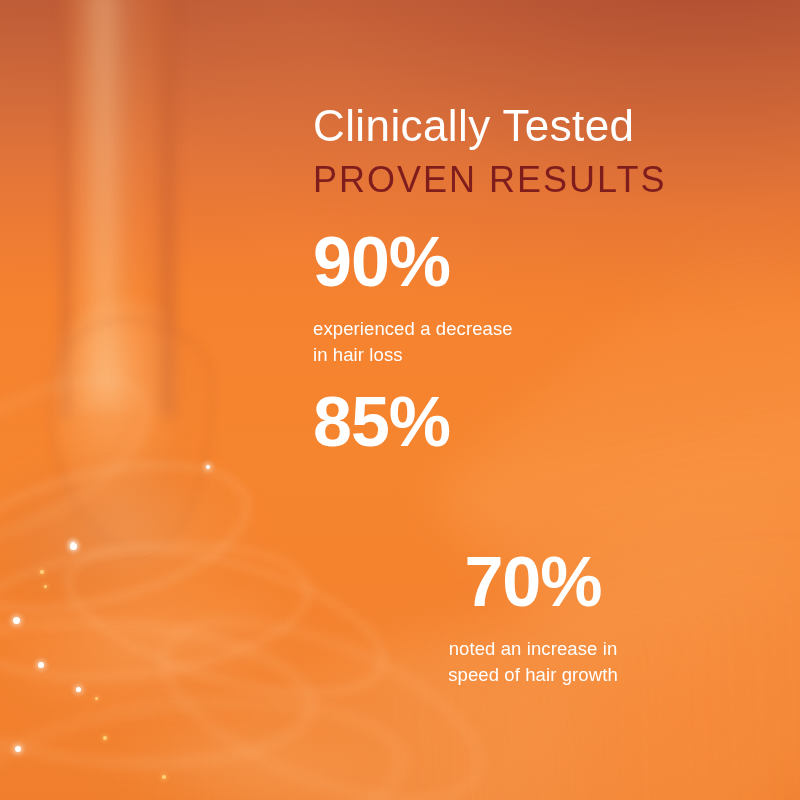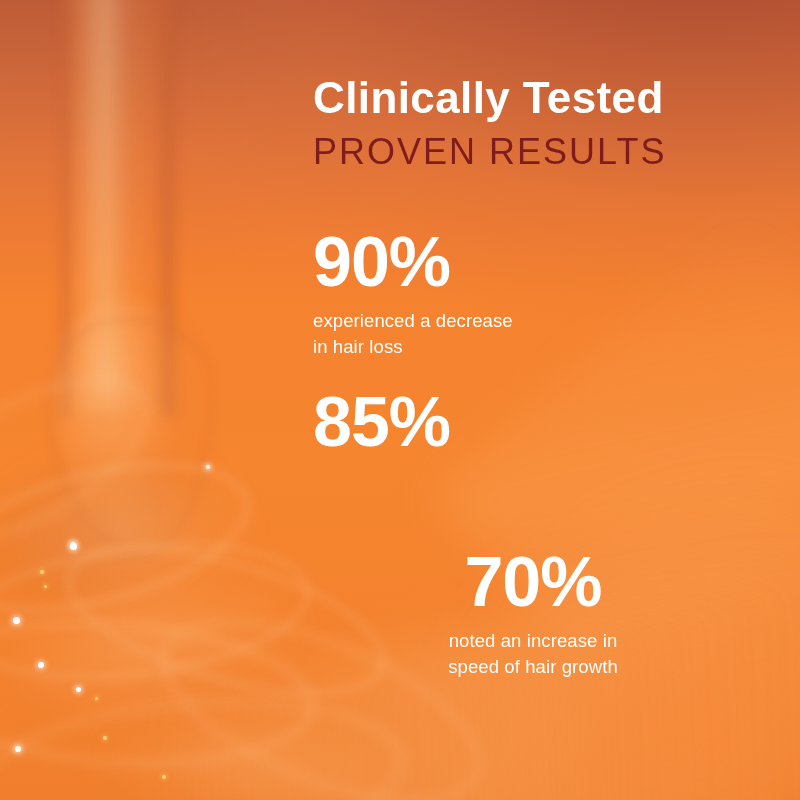--- a/index.html
+++ b/index.html
@@ -281,25 +281,26 @@
 
   .headline {
     position: absolute;
     left: 5px;
     top: 72px;
     width: 465px;
   }
 
   .headline-line1 {
     font-size: 44px;
-    font-weight: 700;
+    font-weight: 400;
     letter-spacing: 0.4px;
     color: #FFFFFF;
     line-height: 52px;
     white-space: nowrap;
+    margin-top: 28px;
   }
 
   .headline-line2 {
     font-size: 36px;
     font-weight: 400;
     letter-spacing: 2.0px;
     color: #7f1d1d;
     line-height: 56px;
     white-space: nowrap;
   }
@@ -316,21 +317,21 @@
 
   .stat-value {
     font-size: 70px;
     font-weight: bold;
     letter-spacing: -1px;
     color: #FFFFFF;
     line-height: 76px;
   }
 
   .stat-desc {
-    margin-top: 8px;
+    margin-top: 16px;
     font-size: 18.5px;
     font-weight: 300;
     color: #FFFFFF;
     line-height: 26px;
     letter-spacing: 0.1px;
     white-space: pre-line;
   }
 </style>
 </head>
 <body>

